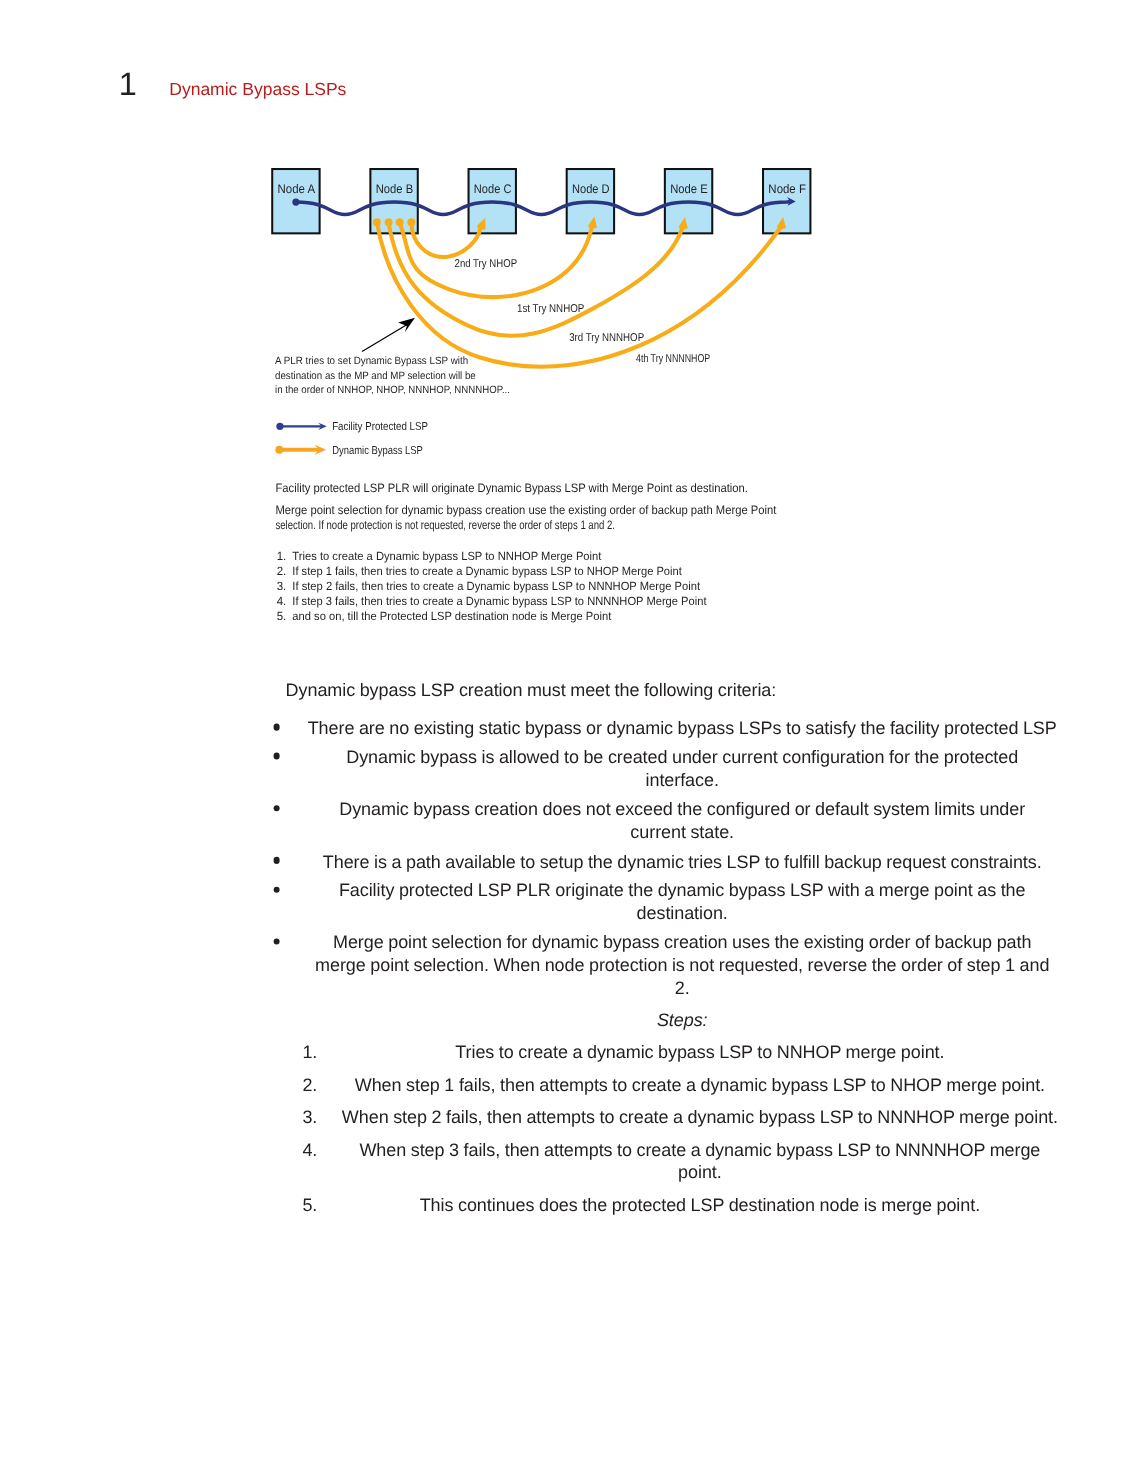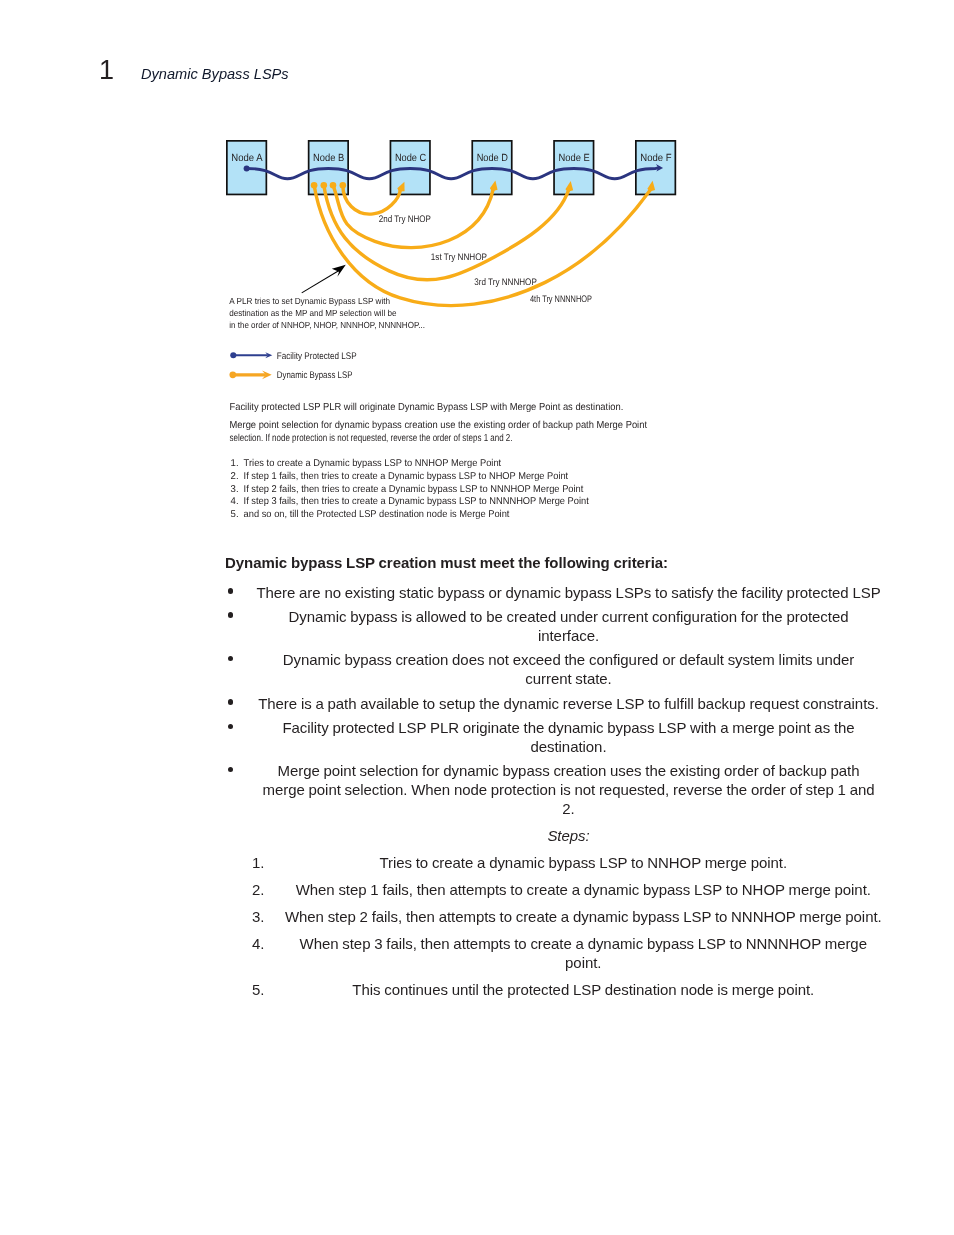--- a/index.html
+++ b/index.html
@@ -5,32 +5,32 @@
 <style>
   html,body{margin:0;padding:0;}
   body{width:954px;height:1235px;background:#ffffff;
        font-family:"Liberation Sans",sans-serif;color:#231f20;overflow:hidden;
        -webkit-font-smoothing:antialiased;}
   .page{position:relative;width:954px;height:1235px;background:#fff;}
 
   
   .chapter-head{position:absolute;left:99px;top:57px;display:flex;align-items:baseline;}
   .chapter-num{font-size:27px;line-height:1;color:#231f20;}
-  .chapter-title{font-size:14.6px;line-height:1;margin-left:27px;color:#0f172a;font-style:italic;}
+  .chapter-title{font-size:14.6px;line-height:1;margin-left:27px;color:#b91c1c;}
 
   
   .figure{position:absolute;left:0px;top:0px;width:954px;height:545px;}
   .figure svg{display:block;shape-rendering:geometricPrecision;text-rendering:geometricPrecision;}
   .figure svg text{paint-order:stroke;}
 
   
   .body{position:absolute;left:225px;top:552.5px;width:660px;
         font-size:15px;line-height:19.1px;color:#231f20;
         letter-spacing:-0.004em;word-spacing:-0.3px;}
-  .para{margin:0;font-weight:bold;}
+  .para{margin:13px;}
   .blist{list-style:none;margin:11px 0 0 0;padding:0;}
   .blist > li{position:relative;padding-left:27px;margin:5.2px 0 0 0;text-align:center;}
   .blist > li .bdot{position:absolute;left:2.8px;top:5.6px;width:5.4px;height:5.4px;border-radius:50%;background:#231f20;font-size:0;line-height:0;overflow:hidden;}
   .ln{display:block;white-space:nowrap;}
   .sub{margin:7.5px 0 0 0;font-style:italic;}
   .nlist{list-style:none;margin:8px 0 0 0;padding:0;}
   .nlist > li{position:relative;padding-left:29.5px;margin:7.8px 0 0 0;}
   .nlist > li:first-child{margin-top:0;}
   .nlist > li .nnum{position:absolute;left:0;top:0;}
 </style>
@@ -143,21 +143,21 @@
         <li>
           <span class="bdot">•</span>
           <div>
             <span class="ln">Dynamic bypass creation does not exceed the configured or default system limits under</span>
             <span class="ln">current state.</span>
           </div>
         </li>
         <li>
           <span class="bdot">•</span>
           <div>
-            <span class="ln">There is a path available to setup the dynamic reverse LSP to fulfill backup request constraints.</span>
+            <span class="ln">There is a path available to setup the dynamic tries LSP to fulfill backup request constraints.</span>
           </div>
         </li>
         <li>
           <span class="bdot">•</span>
           <div>
             <span class="ln">Facility protected LSP PLR originate the dynamic bypass LSP with a merge point as the</span>
             <span class="ln">destination.</span>
           </div>
         </li>
         <li>
@@ -190,21 +190,21 @@
             <li>
               <span class="nnum">4.</span>
               <div>
                 <span class="ln">When step 3 fails, then attempts to create a dynamic bypass LSP to NNNNHOP merge</span>
                 <span class="ln">point.</span>
               </div>
             </li>
             <li>
               <span class="nnum">5.</span>
               <div>
-                <span class="ln">This continues until the protected LSP destination node is merge point.</span>
+                <span class="ln">This continues does the protected LSP destination node is merge point.</span>
               </div>
             </li>
           </ul>
         </li>
       </ul>
   </div>
 
 </div>
 
 </body></html>

